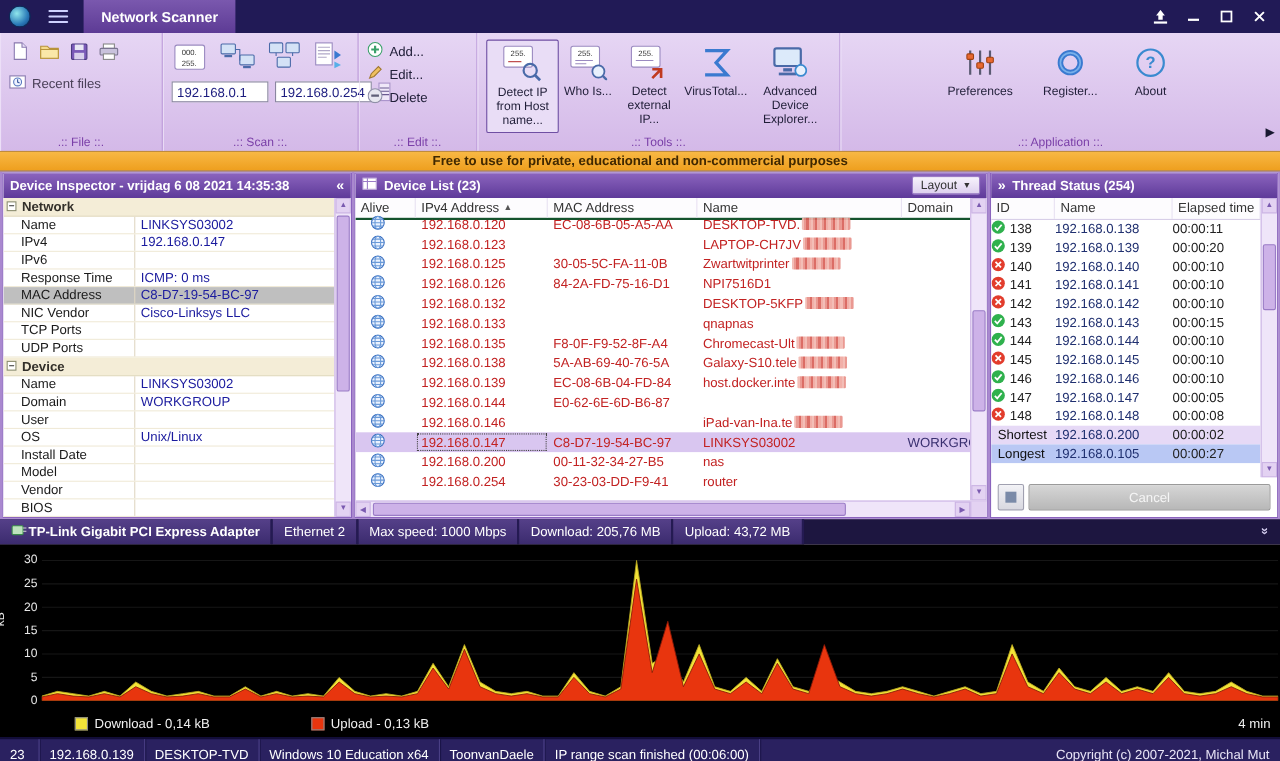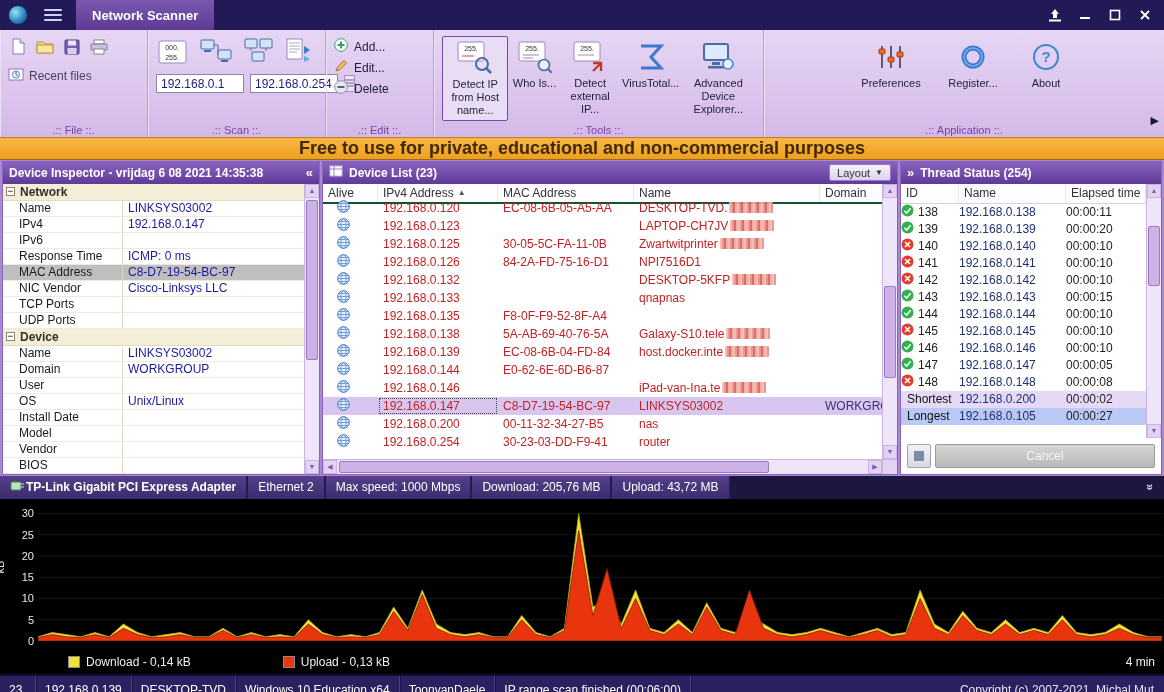--- a/index.html
+++ b/index.html
@@ -34,21 +34,21 @@
   .edit-item { display:flex; align-items:center; gap:6px; height:21px; cursor:pointer; color:#22203a; }
   .tools-row { display:flex; align-items:flex-start; }
   .tool-item { display:flex; flex-direction:column; align-items:center; text-align:center; cursor:pointer;
     font-size:11px; line-height:1.18; color:#201e38; padding:3px 4px; }
   .tool-item .ticon { height:36px; display:flex; align-items:center; justify-content:center; margin-bottom:2px; }
   .tool-item.boxed { border:1px solid #6f4fa3; border-radius:2px; background:#e9ddf6; }
   .overflow-arrow { position:absolute; right:5px; bottom:10px; color:#181830; font-size:11px; cursor:pointer; }
 
   
   .banner { flex:0 0 19px; background:linear-gradient(#f8b845,#ee9f1e); display:flex; align-items:center; justify-content:center;
-    font-weight:bold; color:#402800; font-size:18px; border-top:1px solid #b87f1a; border-bottom:1px solid #9a6a10; }
+    font-weight:bold; color:#402800; font-size:12px; border-top:1px solid #b87f1a; border-bottom:1px solid #9a6a10; }
 
   
   .main { flex:0 0 315px; display:flex; gap:2px; background:#a988cf; padding:1px 2px; }
   .panel { background:#fff; border:1px solid #8a63bd; display:flex; flex-direction:column; overflow:hidden; }
   .panel-header { flex:0 0 22px; background:linear-gradient(#8a63bd,#5e3a99); color:#fff; font-weight:bold; display:flex;
     align-items:center; padding:0 6px; gap:6px; font-size:12px; }
   .panel-header .chev { font-weight:bold; font-size:13px; cursor:pointer; }
   .inspector { flex:0 0 318px; }
   .devlist { flex:1 1 auto; }
   .threads { flex:0 0 262px; }
@@ -641,20 +641,24 @@
                   <span><svg width="13" height="13" viewBox="0 0 13 13">
                       <circle cx="6.5" cy="6.5" r="5.8" fill="#eaf2ff" stroke="#3a6fc0"></circle>
                       <ellipse cx="6.5" cy="6.5" rx="2.6" ry="5.8" fill="none" stroke="#6a9ad8"></ellipse>
                       <line x1="0.7" y1="6.5" x2="12.3" y2="6.5" stroke="#6a9ad8"></line>
                       <line x1="1.8" y1="3.4" x2="11.2" y2="3.4" stroke="#6a9ad8"></line>
                       <line x1="1.8" y1="9.6" x2="11.2" y2="9.6" stroke="#6a9ad8"></line>
                     </svg></span>
                 </div>
                 <div class="dl-cell c-ip">192.168.0.135</div>
                 <div class="dl-cell c-mac">F8-0F-F9-52-8F-A4</div>
+                <div class="dl-cell c-name">
+                  <span>Chromecast-Ult</span>
+                  <span class="redact"></span>
+                </div>
                 <div class="dl-cell c-domain"></div>
               </div>
               <div class="dl-row dl-grid">
                 <div class="dl-cell c-alive">
                   <span><svg width="13" height="13" viewBox="0 0 13 13">
                       <circle cx="6.5" cy="6.5" r="5.8" fill="#eaf2ff" stroke="#3a6fc0"></circle>
                       <ellipse cx="6.5" cy="6.5" rx="2.6" ry="5.8" fill="none" stroke="#6a9ad8"></ellipse>
                       <line x1="0.7" y1="6.5" x2="12.3" y2="6.5" stroke="#6a9ad8"></line>
                       <line x1="1.8" y1="3.4" x2="11.2" y2="3.4" stroke="#6a9ad8"></line>
                       <line x1="1.8" y1="9.6" x2="11.2" y2="9.6" stroke="#6a9ad8"></line>

